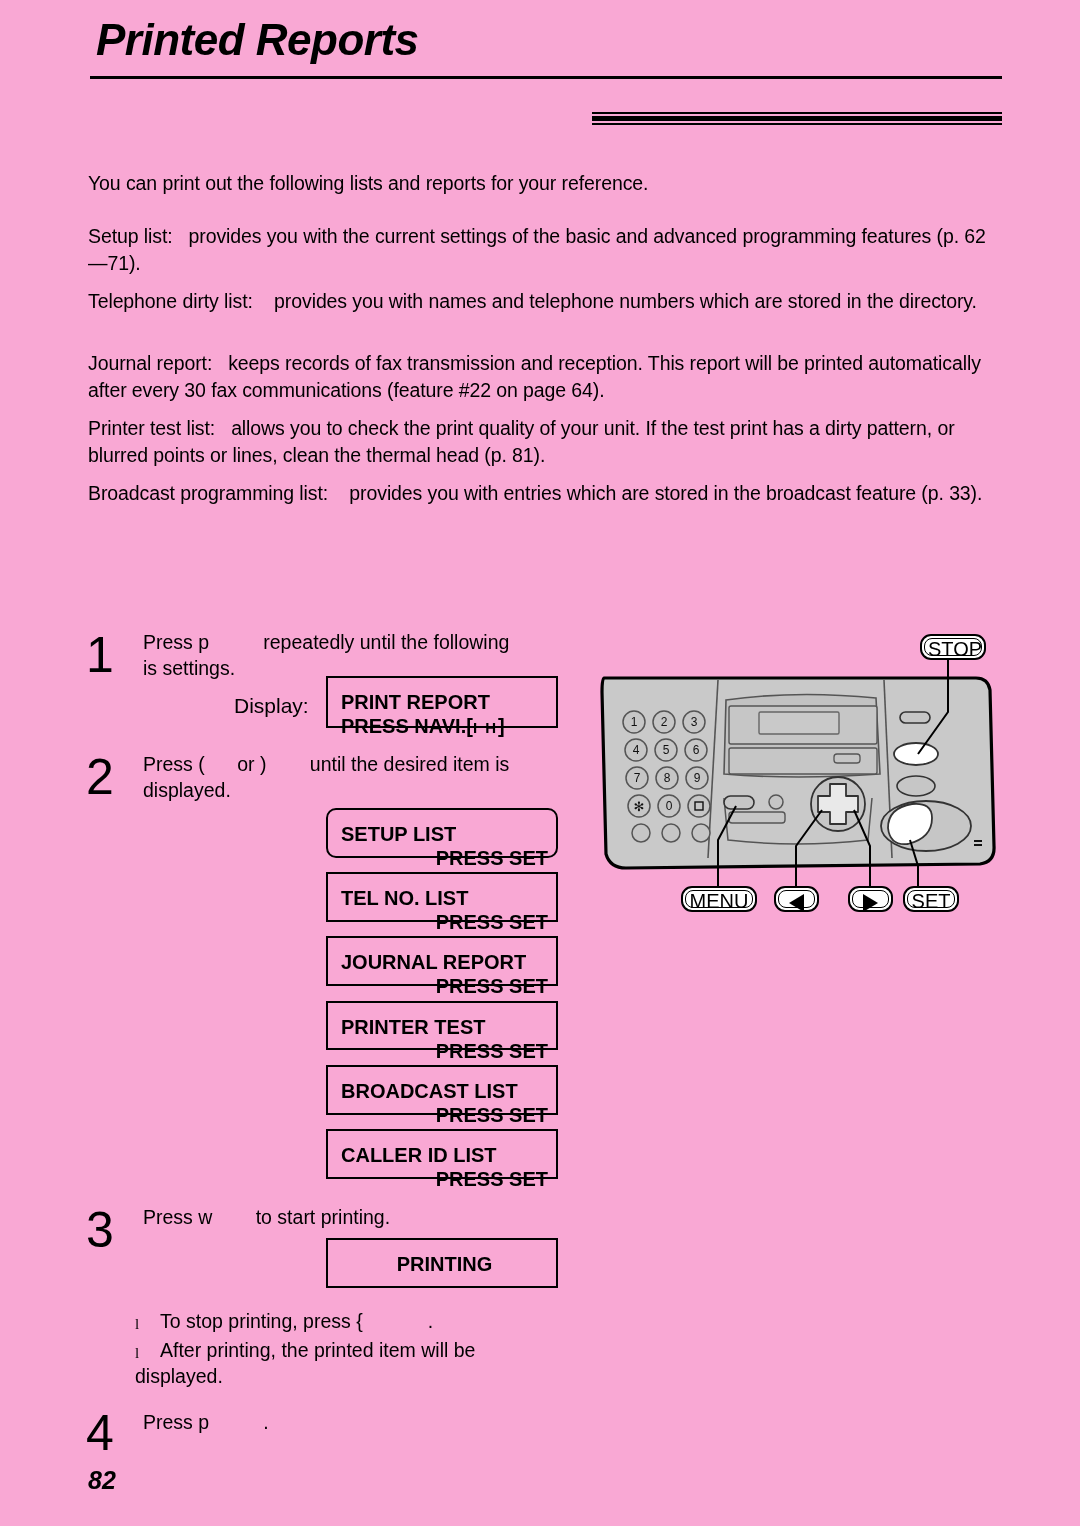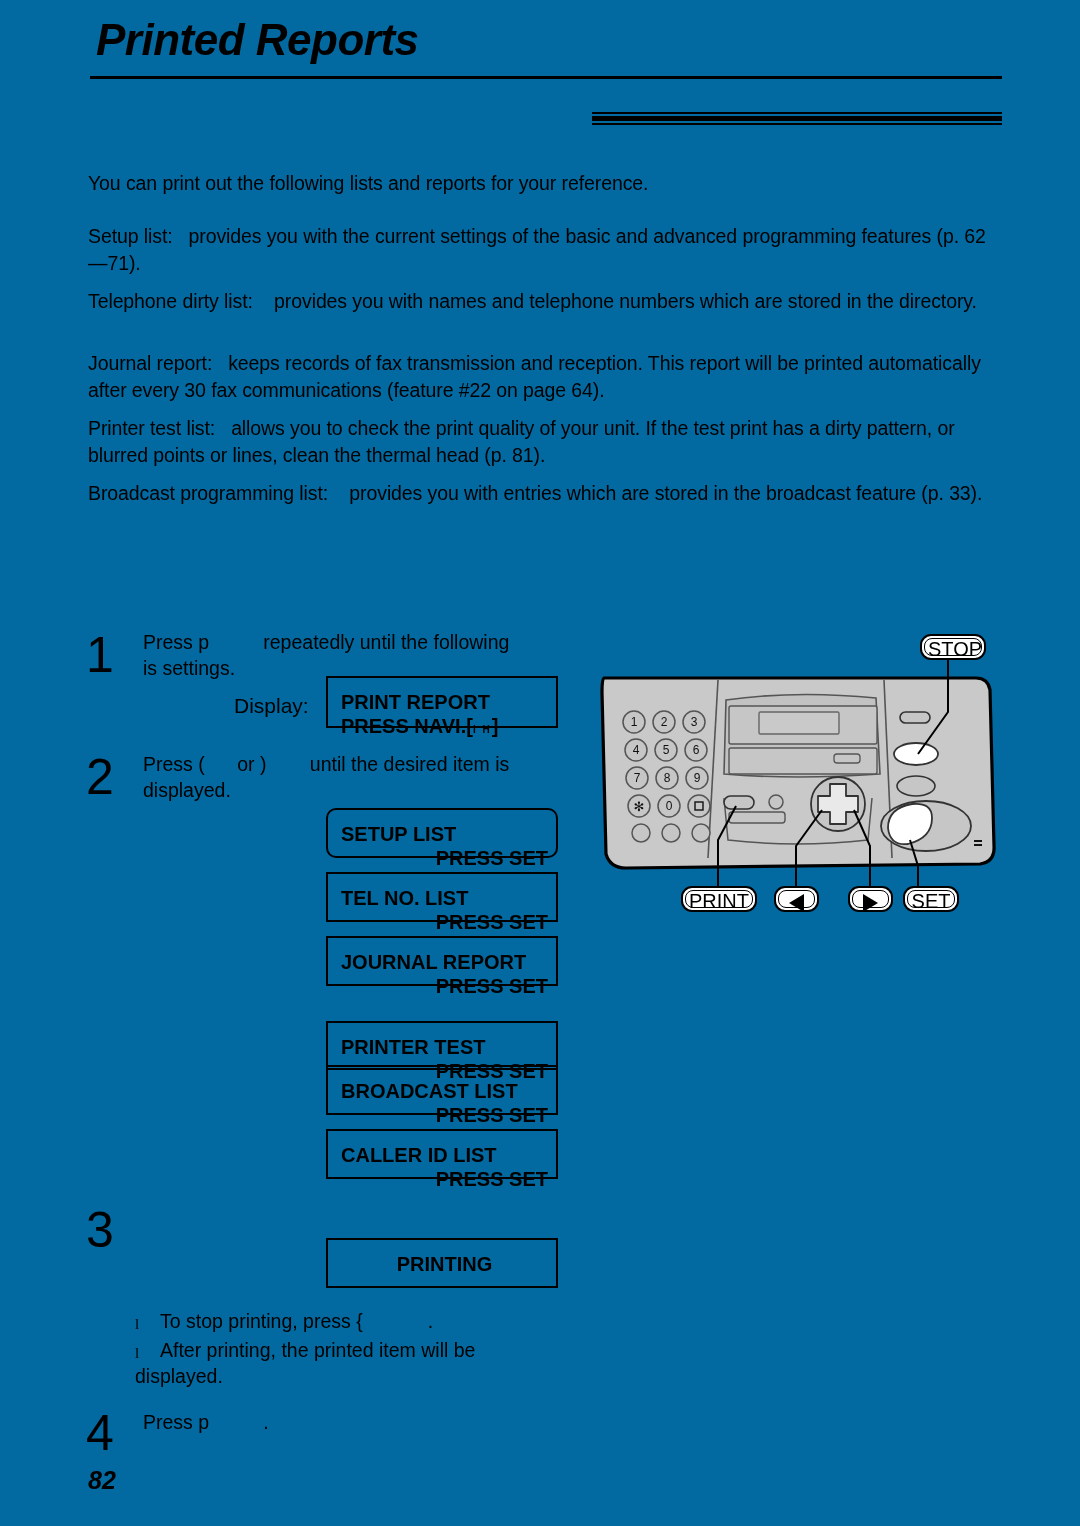--- a/index.html
+++ b/index.html
@@ -9,21 +9,21 @@
   }
   body {
     font-family: "Liberation Sans", sans-serif;
     color: #000000;
   }
   #page {
     position: relative;
     width: 1080px;
     height: 1526px;
     overflow: hidden;
-    background: #0369a1;
+    background: #f9a8d4;
   }
 
   
   .chapter-title {
     position: absolute;
     left: 96px;
     top: 18px;
     font-size: 44px;
     font-weight: bold;
     font-style: italic;
@@ -91,21 +91,21 @@
     position: absolute;
     border: 2px solid #000;
     box-sizing: border-box;
     font-weight: bold;
     font-size: 20px;
     padding: 12px 8px 3px 13px;
   }
   .lcd .l1 { text-align: left;  line-height: 24px; white-space: pre; }
   .lcd .l2 { text-align: right; line-height: 24px; white-space: pre; }
   .lcd .lc { text-align: center; line-height: 24px; white-space: pre; }
-  .lcd .small { font-size: 10px; font-weight: bold; letter-spacing: 2px; }
+  .lcd .small { font-size: 15px; font-weight: bold; letter-spacing: 2px; }
 
   
   .bullet-row {
     position: absolute;
     font-size: 19.5px;
     line-height: 26px;
   }
   .bullet-mark {
     position: absolute;
     left: 0;
@@ -225,36 +225,37 @@
   <div class="lcd" style="left:326px; top:872px; width:232px; height:50px;">
     <div class="l1">TEL NO. LIST</div>
     <div class="l2">PRESS SET</div>
   </div>
 
   <div class="lcd" style="left:326px; top:936px; width:232px; height:50px;">
     <div class="l1">JOURNAL REPORT</div>
     <div class="l2">PRESS SET</div>
   </div>
 
-  <div class="lcd" style="left:326px; top:1001px; width:232px; height:49px;margin-top:20px;">
+  <div class="lcd" style="left:326px; top:1001px; width:232px; height:49px;">
     <div class="l1">PRINTER TEST</div>
     <div class="l2">PRESS SET</div>
   </div>
 
   <div class="lcd" style="left:326px; top:1065px; width:232px; height:50px;">
     <div class="l1">BROADCAST LIST</div>
     <div class="l2">PRESS SET</div>
   </div>
 
   <div class="lcd" style="left:326px; top:1129px; width:232px; height:50px;">
     <div class="l1">CALLER ID LIST</div>
     <div class="l2">PRESS SET</div>
   </div>
 
   <div class="step-num" style="left:86px; top:1205px;">3</div>
+  <div class="step-text" style="left:143px; top:1204px; width:440px;">Press w        to start printing.</div>
 
   <div class="lcd" style="left:326px; top:1238px; width:232px; height:50px;">
     <div class="lc">PRINTING</div>
     <div class="lc"></div>
   </div>
 
   <div class="bullet-row" style="left:135px; top:1308px; width:420px;">
     <span class="bullet-mark">l</span>
     <span class="bullet-text">To stop printing, press {            .</span>
   </div>
@@ -348,21 +349,21 @@
     </svg>
 
     
     <div class="callout" style="left:324px; top:0px; width:66px; height:26px;">
       <div class="inner-ring"></div>
       <span>STOP</span>
     </div>
 
     <div class="callout" style="left:85px; top:252px; width:76px; height:26px;">
       <div class="inner-ring"></div>
-      <span>PRINT</span>
+      <span>MENU</span>
     </div>
 
     <div class="callout" style="left:178px; top:252px; width:45px; height:26px;">
       <div class="inner-ring"></div>
       <span class="tri tri-left"></span>
     </div>
 
     <div class="callout" style="left:252px; top:252px; width:45px; height:26px;">
       <div class="inner-ring"></div>
       <span class="tri tri-right"></span>

